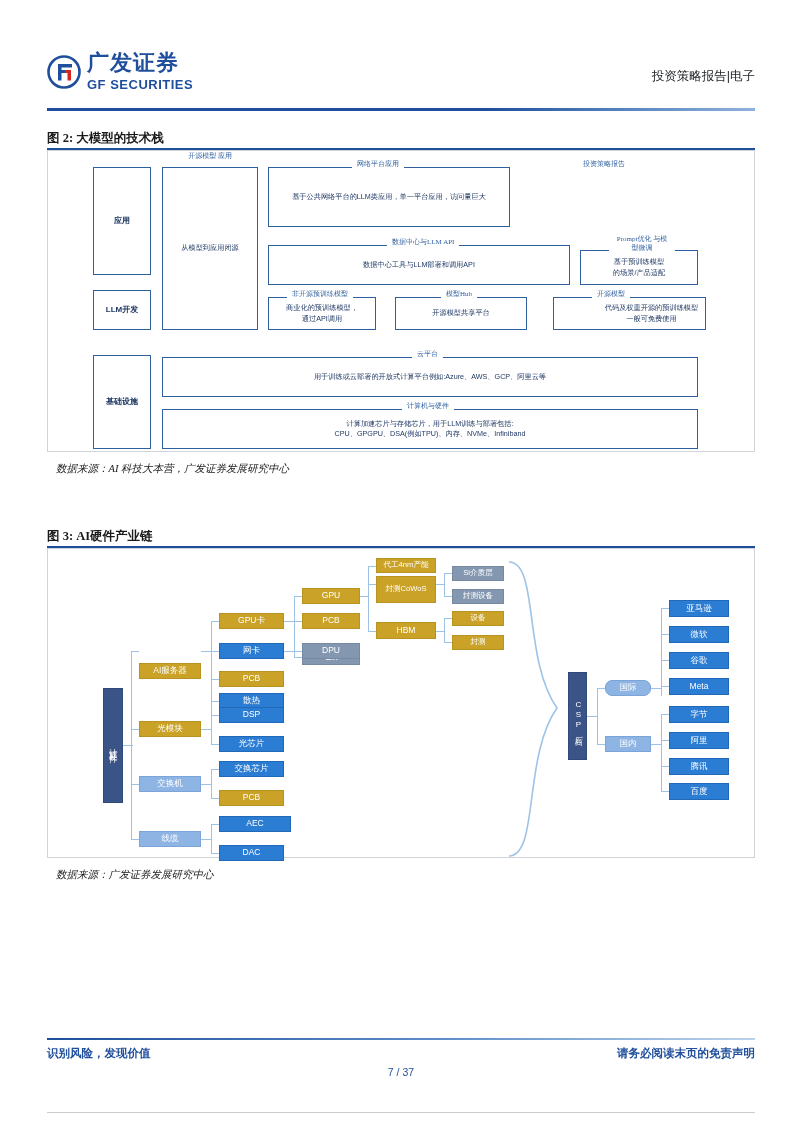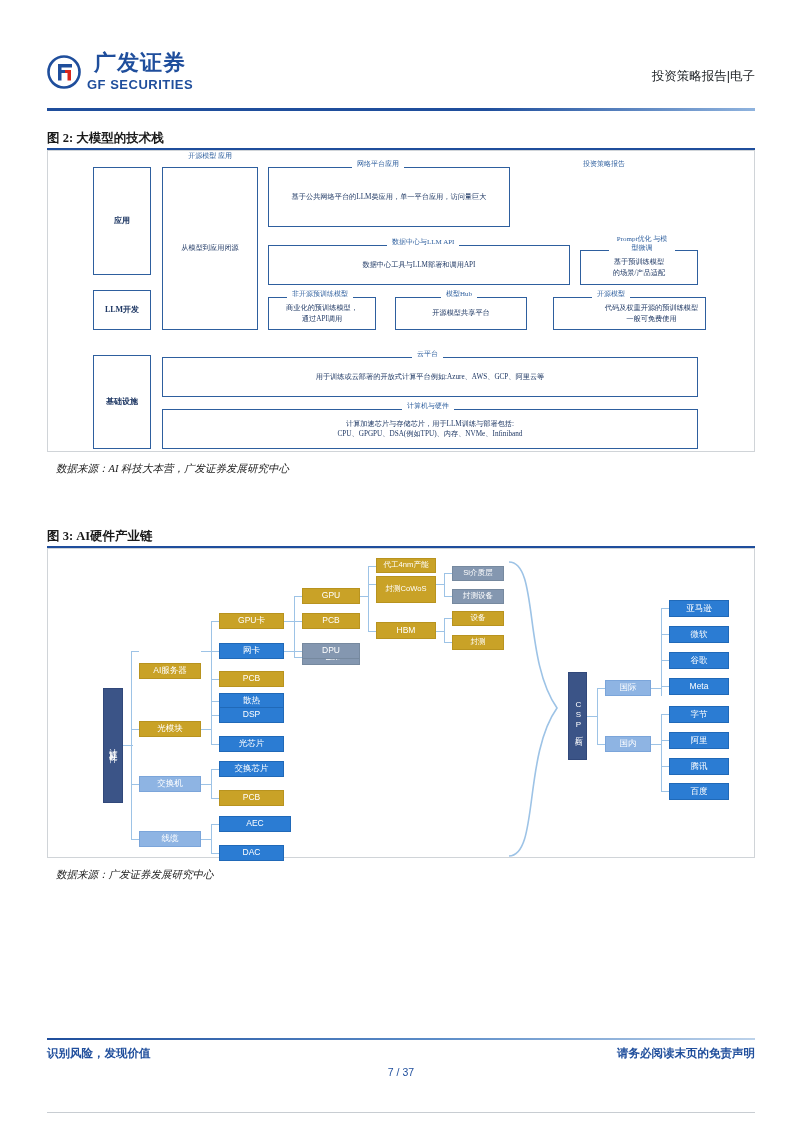--- a/index.html
+++ b/index.html
@@ -11,21 +11,21 @@
     color: #1a1a1a;
     position: relative;
     overflow: hidden;
   }
   .page { position: relative; width: 802px; height: 1133px; }
 
   
   .header {
     position: absolute; left: 47px; top: 52px; right: 47px; height: 56px;
   }
-  .logo-wrap { position:absolute; left:0; top:0; display:flex; align-items:center; gap:6px;text-align:center; }
+  .logo-wrap { position:absolute; left:0; top:0; display:flex; align-items:center; gap:6px; }
   .logo-mark { width: 34px; height: 34px; position: relative; }
   .logo-text-cn {
     font-family: "Liberation Sans", sans-serif;
     font-weight: bold; font-size: 22px; color:#1f4e9c; letter-spacing:1px;
     line-height: 1;
   }
   .logo-text-en {
     font-family: "Liberation Sans", sans-serif;
     font-weight: bold; font-size: 13px; color:#1f4e9c; letter-spacing:0.5px;
     margin-top:3px;
@@ -53,21 +53,21 @@
   .fig-source {
     position:absolute; font-size:10.5px; color:#222; font-style:italic;
     font-family:"Liberation Serif", serif;
   }
 
   
   .d1 { position:absolute; left:0; top:0; width:100%; height:100%; }
   .bx {
     position:absolute; border:1.6px solid #2e5f9e; background:#fff;
     display:flex; align-items:center; justify-content:center; text-align:center;
-    font-family:Liberation Serif, serif; color:#1f3864;
+    font-family:Liberation Sans, sans-serif; color:#1f3864;
     font-size:7.2px; line-height:1.45; padding:2px 4px;
   }
   .bx.b-strong { font-weight:bold; font-size:8px; }
   .bx-cap {
     position:absolute; background:#fff; padding:0 5px;
     font-family:"Liberation Serif", serif; color:#2e5f9e;
     font-size:7px; text-align:center; line-height:1.3; white-space:nowrap;
     z-index:3;
   }
   .bx-cap.two { white-space:normal; width:60px; }
@@ -277,21 +277,21 @@
       </svg>
     </div>
 
     <div class="n n-navy n-vert" style="left:568px; top:672px; width:19px; height:88px; letter-spacing:1px; font-size:8px;">CSP厂商</div>
 
     <div class="conn conn-v" style="left:597px; top:688px; height:56px;"></div>
     <div class="conn conn-h" style="left:587px; top:716px; width:10px;"></div>
     <div class="conn conn-h" style="left:597px; top:688px; width:8px;"></div>
     <div class="conn conn-h" style="left:597px; top:744px; width:8px;"></div>
 
-    <div class="n n-lblue" style="left:605px; top:680px; width:46px; height:16px;">国际</div>
+    <div class="n n-lblue" style="left:605px; top:680px; width:46px; height:16px;border-radius:7px;">国际</div>
     <div class="n n-lblue" style="left:605px; top:736px; width:46px; height:16px;">国内</div>
 
     <div class="conn conn-v" style="left:661px; top:608px; height:88px;"></div>
     <div class="conn conn-h" style="left:651px; top:688px; width:10px;"></div>
     <div class="conn conn-h" style="left:661px; top:608px; width:8px;"></div>
     <div class="conn conn-h" style="left:661px; top:634px; width:8px;"></div>
     <div class="conn conn-h" style="left:661px; top:660px; width:8px;"></div>
     <div class="conn conn-h" style="left:661px; top:686px; width:8px;"></div>
 
     <div class="n n-blue" style="left:669px; top:600px; width:60px; height:17px;">亚马逊</div>

